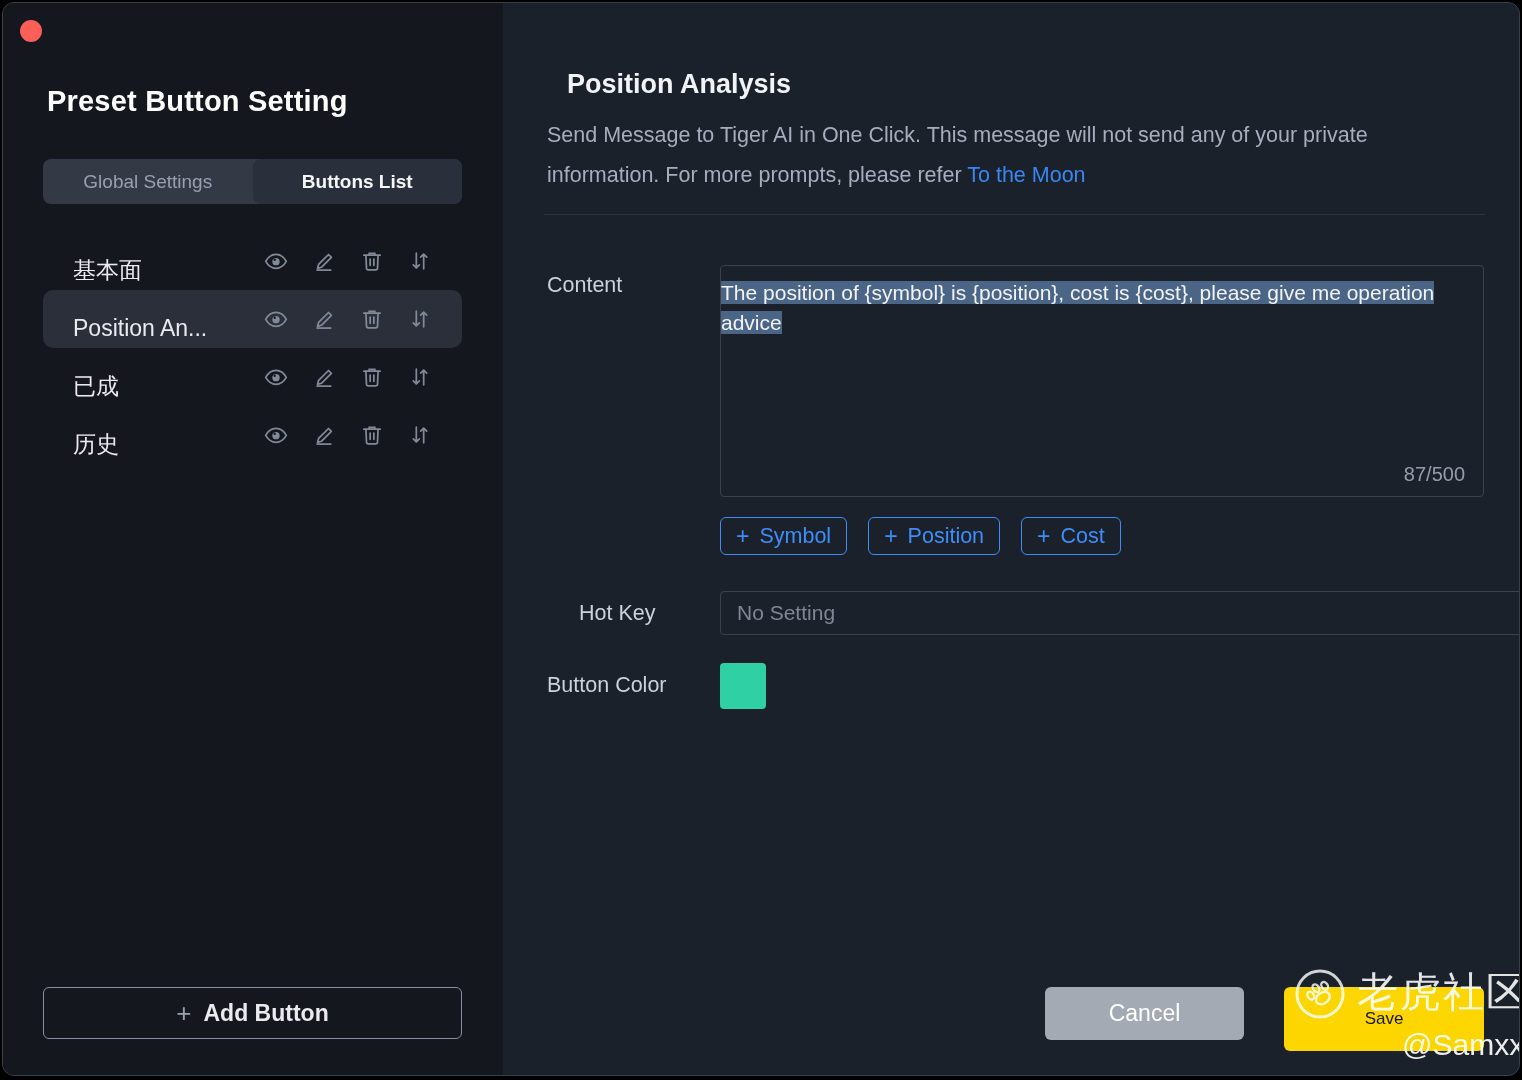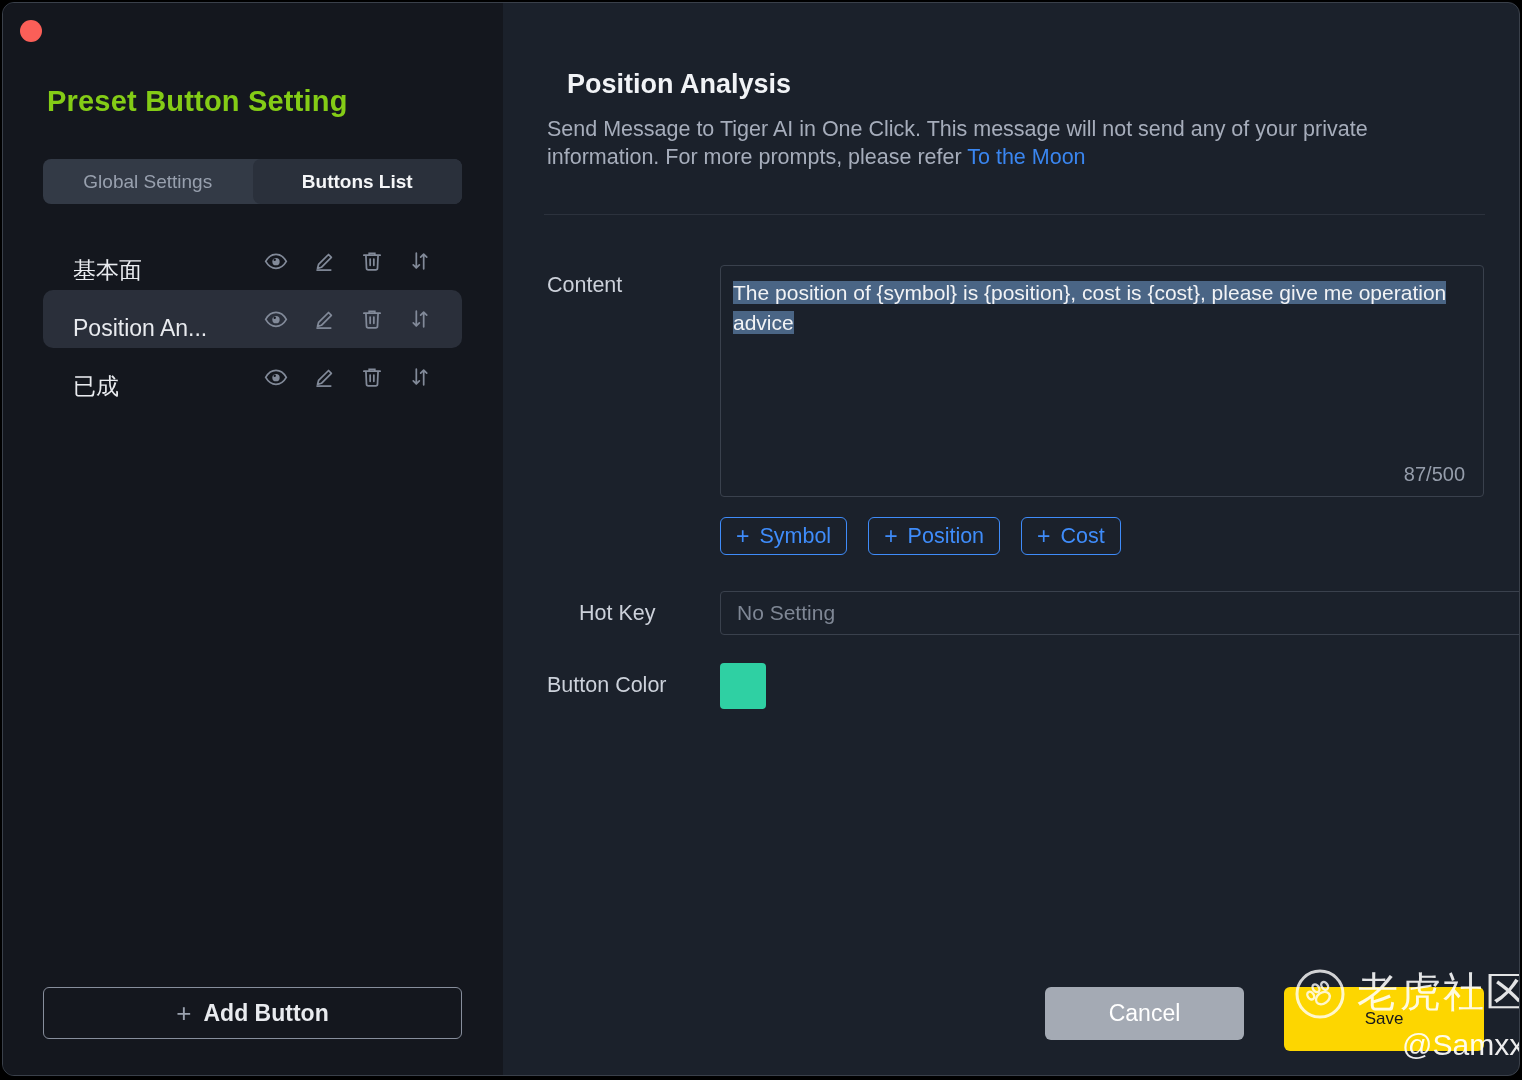--- a/index.html
+++ b/index.html
@@ -16,21 +16,21 @@
   .sidebar {
     position: absolute; left: 0; top: 0; width: 500px; height: 100%;
     background: #14171e;
   }
   .traffic-close {
     position: absolute; left: 17px; top: 17px; width: 22px; height: 22px;
     border-radius: 50%; cursor: pointer;
   }
   .sb-title {
     position: absolute; left: 44px; top: 82px;
-    font-size: 29px; font-weight: 600; color: #84cc16; letter-spacing: .2px;
+    font-size: 29px; font-weight: 600; color: #ffffff; letter-spacing: .2px;
   }
   .seg {
     position: absolute; left: 40px; top: 156px; width: 419px; height: 45px;
     background: #333a46; border-radius: 8px; display: flex; overflow: hidden;
   }
   .seg-item {
     flex: 1; display: flex; align-items: center; justify-content: center;
     font-size: 19px; color: #98a0ae; cursor: pointer; user-select: none;
   }
   .seg-item.active {
@@ -59,36 +59,36 @@
   .add-btn .lbl { font-size: 23px; color: #e9ebef; font-weight: 600; }
 
   
   .main { position: absolute; left: 500px; top: 0; width: 1022px; height: 100%; }
   .m-title {
     position: absolute; left: 44px; top: 66px;
     font-size: 27px; font-weight: 600; color: #f1f3f6; margin-left: 20px;
   }
   .m-desc {
     position: absolute; left: 44px; top: 112px; width: 895px;
-    font-size: 21.5px; line-height: 28px; color: #a6adbb;
+    font-size: 21.5px; line-height: 40px; color: #a6adbb;
   }
   .m-desc .link { color: #3a86f0; cursor: pointer; }
   .m-divider {
     position: absolute; left: 41px; top: 211px; width: 941px; height: 1px;
     background: #2c323d;
   }
   .f-label { position: absolute; left: 44px; font-size: 21.5px; color: #ccd1da; }
   .lbl-content { top: 270px; }
   .lbl-hotkey { top: 598px; margin-left: 32px; }
   .lbl-btncolor { top: 670px; }
 
   .content-box {
     position: absolute; left: 217px; top: 262px; width: 764px; height: 232px;
     border: 1px solid #3a414d; border-radius: 4px; background: #1b212b;
-    padding: 12px 12px; cursor: text;
+    padding: 12px 0; cursor: text;
   }
   .content-text {
     font-size: 21px; line-height: 30px; color: #f2f3f5; width: 730px;
   }
   .content-text .sel { background: #4a6585; }
   .char-counter {
     position: absolute; right: 18px; bottom: 10px;
     font-size: 20px; color: #959dab;
   }
 
@@ -258,20 +258,45 @@
                 <use href="#i-trash"></use>
               </svg>
             </span>
           <span class="icon-btn">
               <svg>
                 <use href="#i-sort"></use>
               </svg>
             </span>
         </span>
       </div>
+      <div class="row">
+        <span class="row-label">历史</span>
+        <span class="row-actions">
+          <span class="icon-btn">
+              <svg>
+                <use href="#i-eye"></use>
+              </svg>
+            </span>
+          <span class="icon-btn">
+              <svg>
+                <use href="#i-edit"></use>
+              </svg>
+            </span>
+          <span class="icon-btn">
+              <svg>
+                <use href="#i-trash"></use>
+              </svg>
+            </span>
+          <span class="icon-btn">
+              <svg>
+                <use href="#i-sort"></use>
+              </svg>
+            </span>
+        </span>
+      </div>
     </div>
 
     <div class="add-btn">
       <span class="plus">+</span>
       <span class="lbl">Add Button</span>
     </div>
   </div>
 
   <div class="main">
     <div class="m-title">Position Analysis</div>

